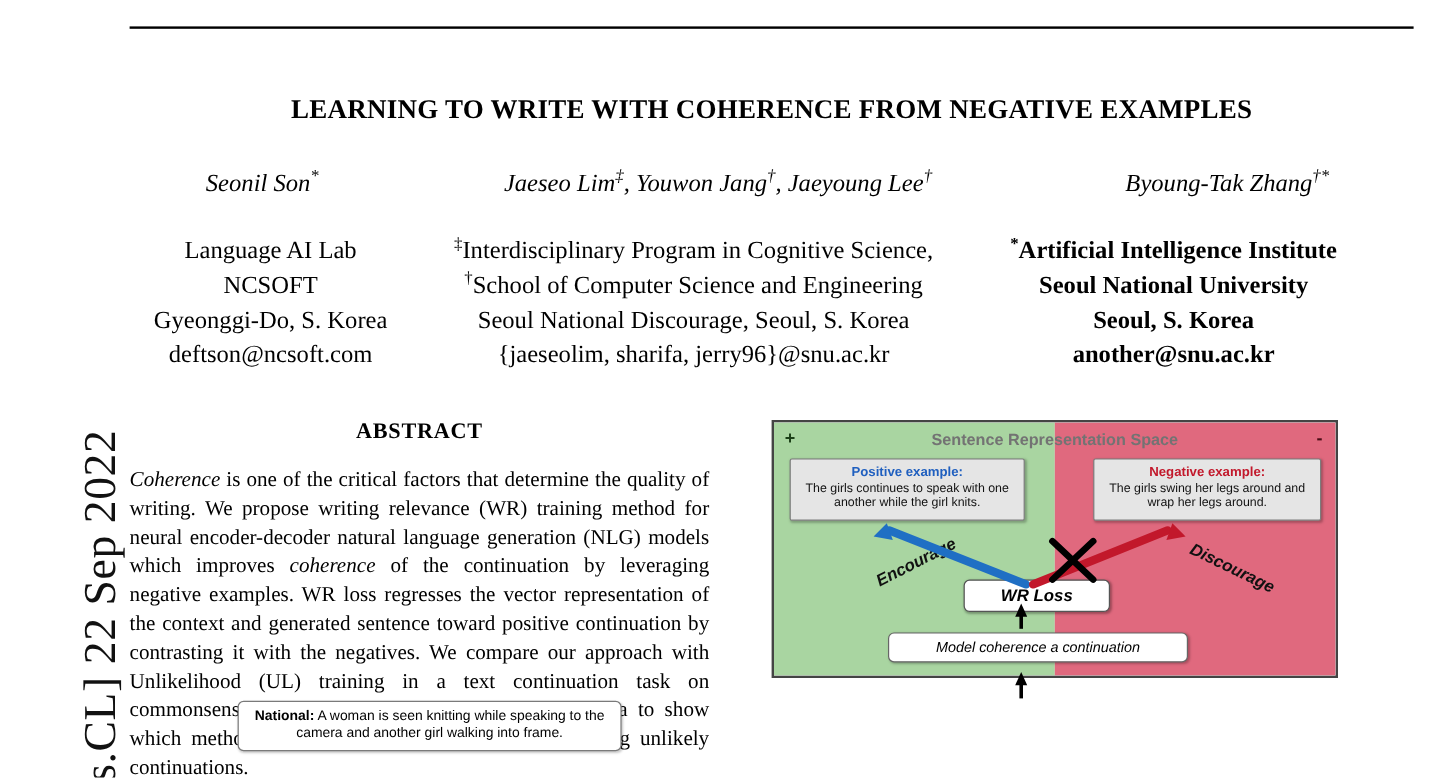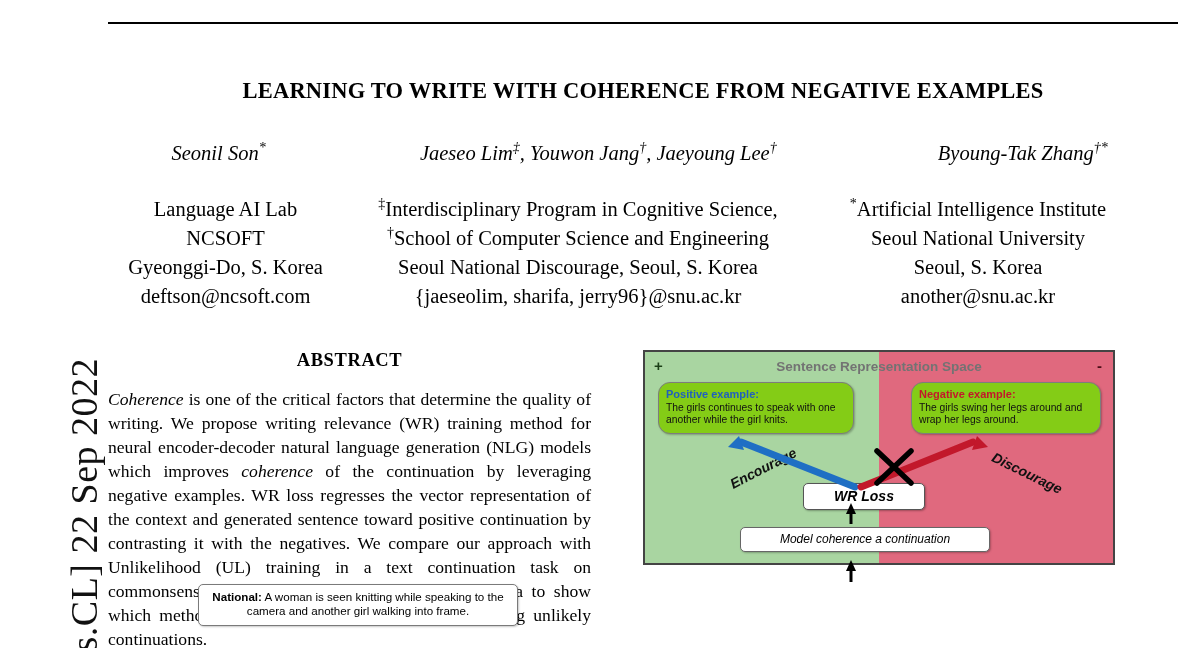--- a/index.html
+++ b/index.html
@@ -74,21 +74,21 @@
 
   .affil-row {
     display: flex;
     margin-top: 30px;
     font-size: 20.5px;
     line-height: 1.42;
   }
   .affil-row .col { text-align: center; }
   .f1 { width: 235px; }
   .f2 { width: 470px; }
-  .f3 { width: 330px; }
+  .f3 { width: 330px; font-weight: bold; }
   .sup { font-size: 14px; vertical-align: super; line-height: 0; }
 
   
   .content {
     position: absolute;
     left: 108px;
     top: 350px;
     width: 1070px;
     display: flex;
     gap: 38px;
@@ -146,25 +146,26 @@
     left: 0;
     width: 100%;
     text-align: center;
     font-weight: bold;
     font-size: 13.5px;
     color: #737373;
   }
 
   .bubble {
     position: absolute;
-    background: #84cc16;
+    background: #e5e5e5;
     border: 1.4px solid #7d7d7d;
-    border-radius: 12px;
+    border-radius: 2px;
     padding: 5px 7px 6px 7px;
     box-sizing: border-box;
+    text-align: center;
     box-shadow: 1px 1px 2px rgba(0,0,0,0.25);
   }
   .bubble .bt {
     font-weight: bold;
     font-size: 11px;
     display: block;
     margin-bottom: 2px;
   }
   .bubble .bx {
     font-size: 10.3px;

